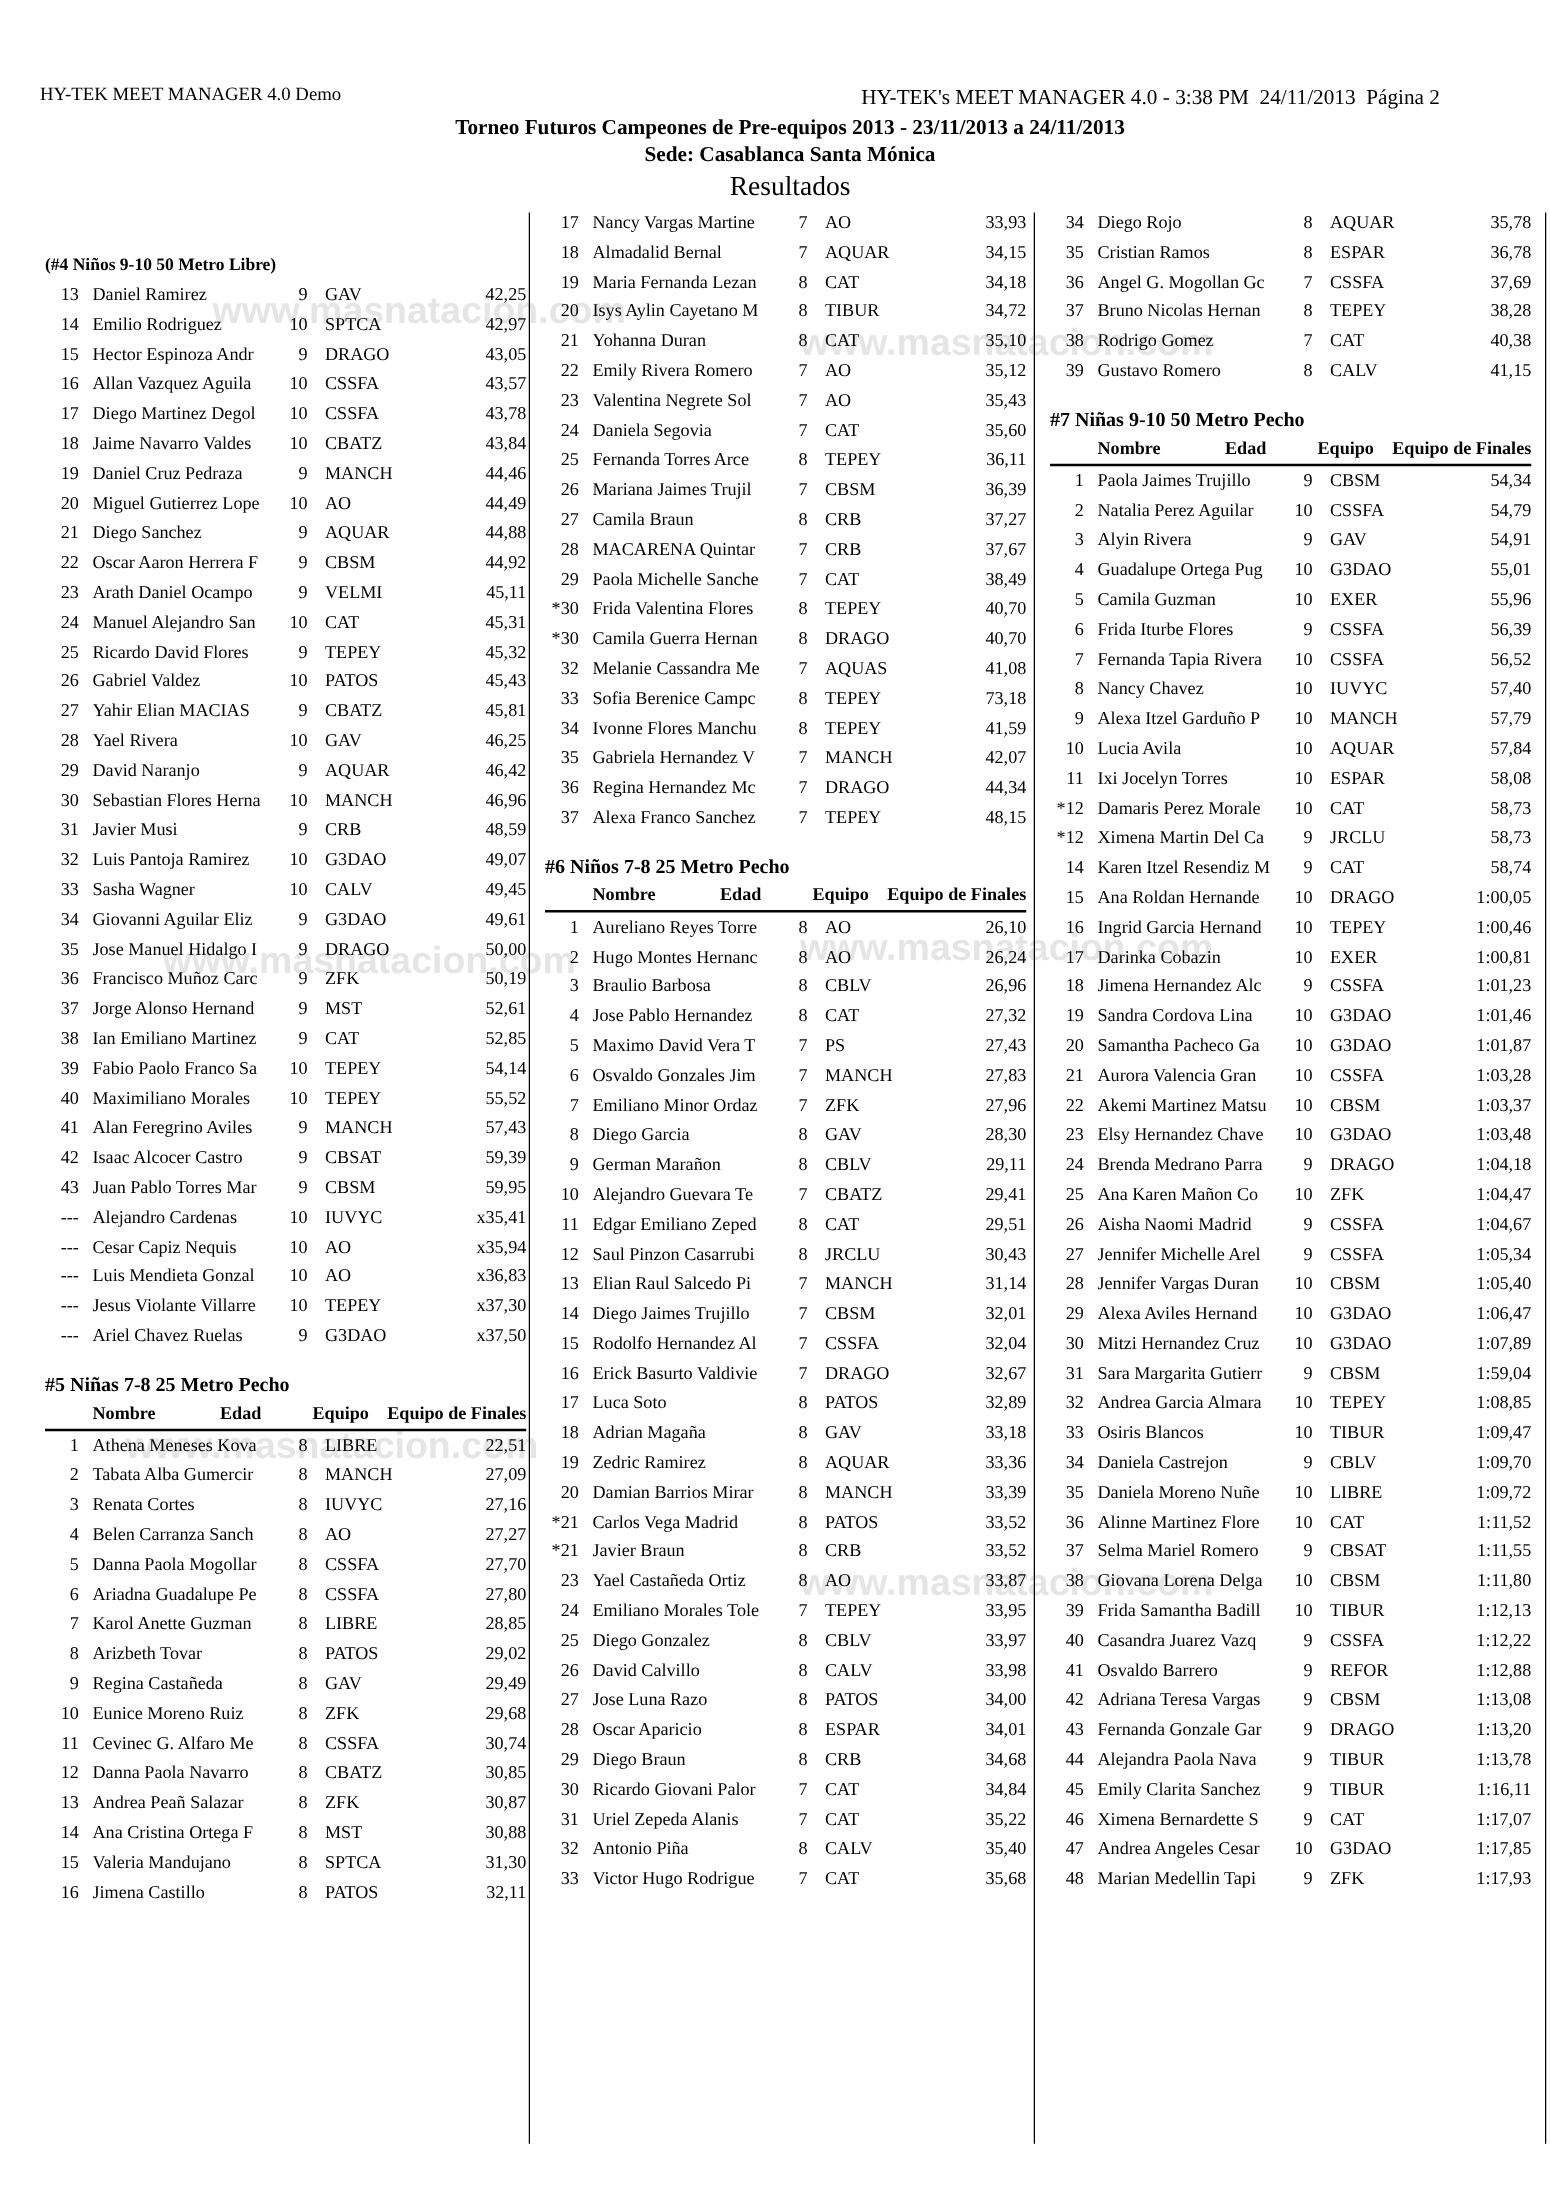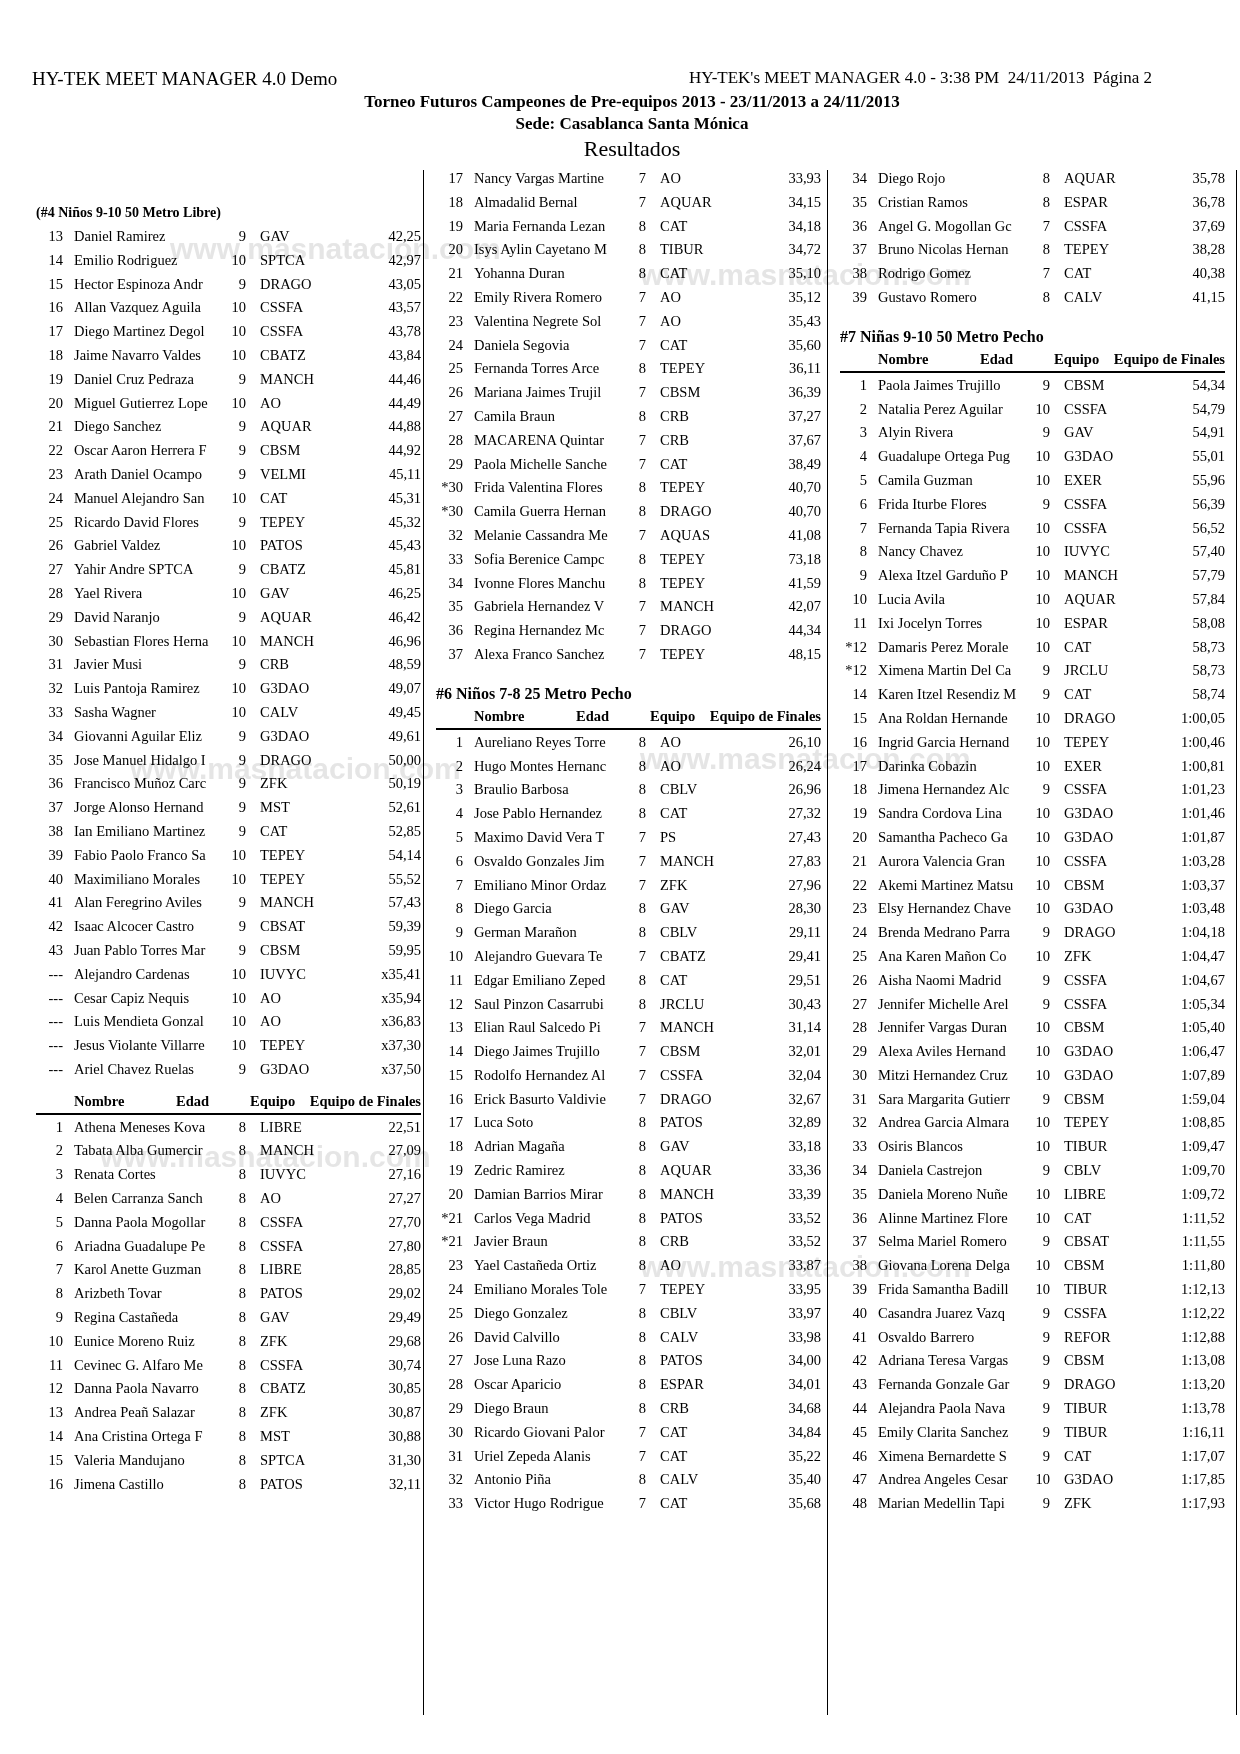--- a/index.html
+++ b/index.html
@@ -1,17 +1,17 @@
 <!DOCTYPE html>
 <html><head>
 <meta charset="utf-8">
 <style>
   html, body { margin:0; padding:0; background:#fff; }
   body { width:1240px; height:1754px; position:relative; overflow:hidden; font-family:"Liberation Serif", "DejaVu Serif", serif; color:#000; }
-  .hdr-left { position:absolute; left:32px; top:68px; font-size:19px; }
+  .hdr-left { position:absolute; left:32px; top:68px; font-size:15px; }
   .hdr-right { position:absolute; right:88px; top:68px; font-size:17px; white-space:pre; }
   .title { position:absolute; left:0; width:1264px; text-align:center; font-weight:bold; }
   .t1 { top:92px; font-size:17px; }
   .t2 { top:114px; font-size:17px; }
   .t3 { top:136px; font-size:22px; font-weight:normal; }
   .col { position:absolute; top:168px; width:385px; }
   .c1 { left:36px;margin-top:36px; }
   .c2 { left:436px; }
   .c3 { left:840px; }
   .divider { position:absolute; top:170px; height:1545px; width:1px; background:#000; }
@@ -144,21 +144,21 @@
       </div>
       <div class="row">
         <span class="place">26</span>
         <span class="name">Gabriel Valdez</span>
         <span class="age">10</span>
         <span class="team">PATOS</span>
         <span class="time">45,43</span>
       </div>
       <div class="row">
         <span class="place">27</span>
-        <span class="name">Yahir Andre SPTCA</span>
+        <span class="name">Yahir Elian MACIAS</span>
         <span class="age">9</span>
         <span class="team">CBATZ</span>
         <span class="time">45,81</span>
       </div>
       <div class="row">
         <span class="place">28</span>
         <span class="name">Yael Rivera</span>
         <span class="age">10</span>
         <span class="team">GAV</span>
         <span class="time">46,25</span>
@@ -299,20 +299,21 @@
       <div class="row">
         <span class="place">---</span>
         <span class="name">Ariel Chavez Ruelas</span>
         <span class="age">9</span>
         <span class="team">G3DAO</span>
         <span class="time">x37,50</span>
       </div>
       <div style="height: 8px;"></div>
     </div>
     <div class="event-block">
+      <div class="event-title">#5  Niñas 7-8 25 Metro Pecho</div>
       <div class="colhead">
         <span class="name">Nombre</span>
         <span style="left: 140px;">Edad</span>
         <span style="left: 214px;">Equipo</span>
         <span class="time" style="width: 150px; left: auto; right: 0px;">Equipo de Finales</span>
       </div>
       <div class="row">
         <span class="place">1</span>
         <span class="name">Athena Meneses Kova</span>
         <span class="age">8</span>

